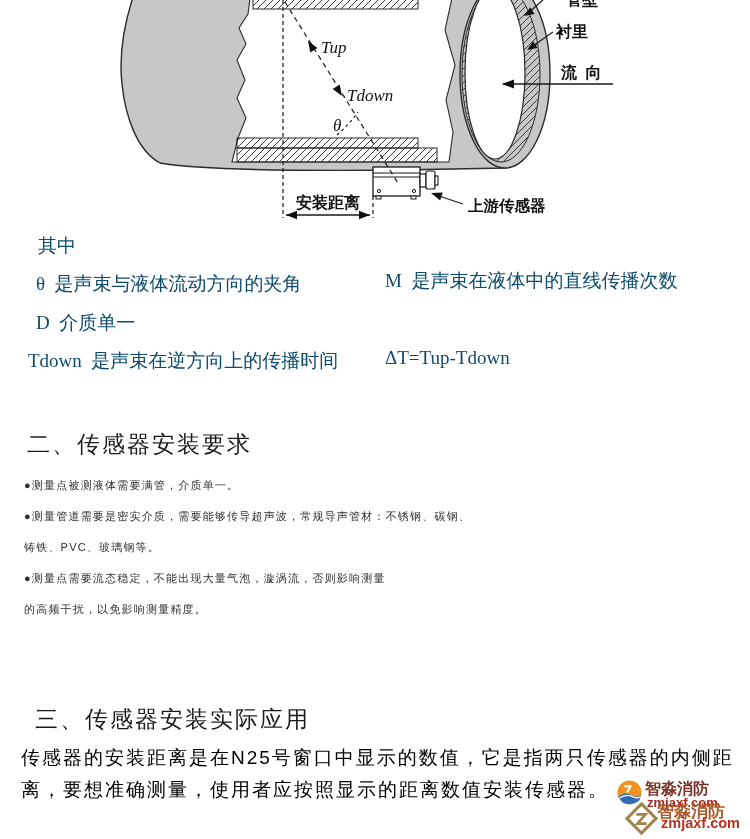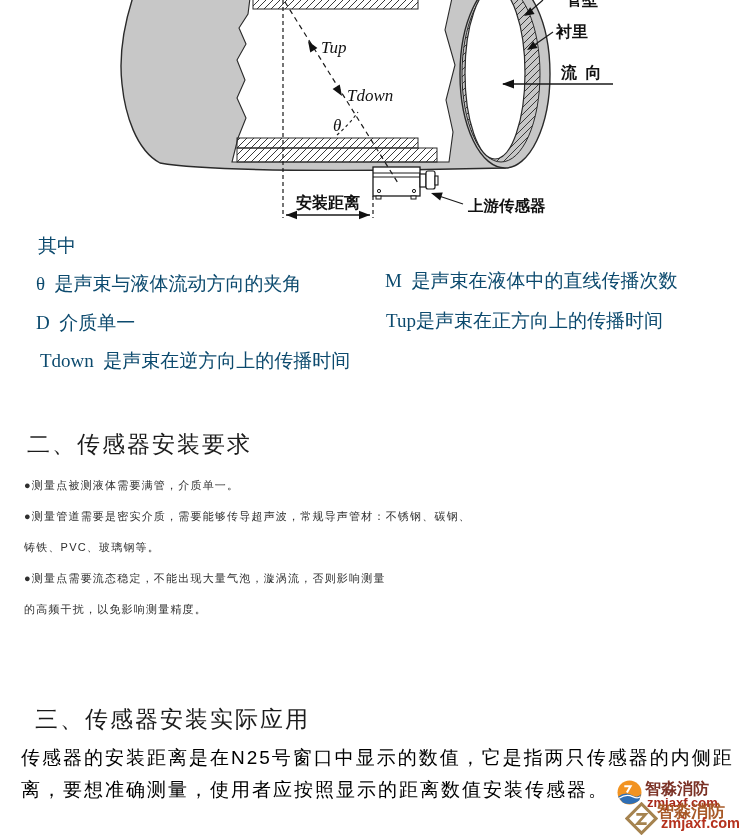--- a/index.html
+++ b/index.html
@@ -83,23 +83,23 @@
     <text class="dlabel" x="296" y="208" font-size="16">安装距离</text>
     <text class="dlabel" x="468" y="211" font-size="15.5">上游传感器</text>
     <text class="dlabel" x="556" y="37" font-size="16">衬里</text>
     <text class="dlabel" x="561" y="78" font-size="16" letter-spacing="2">流 向</text>
     <text class="dlabel" x="566" y="5" font-size="16">管壁</text>
   </svg>
 
   <div class="abs serif" style="left:38px;top:233px">其中</div>
   <div class="abs serif" style="left:36px;top:271px">θ  是声束与液体流动方向的夹角</div>
   <div class="abs serif" style="left:36px;top:310px">D  介质单一</div>
-  <div class="abs serif" style="left:40px;top:348px">Tdown  是声束在逆方向上的传播时间</div>
+  <div class="abs serif" style="left:28px;top:348px">Tdown  是声束在逆方向上的传播时间</div>
   <div class="abs serif" style="left:385px;top:268px">M  是声束在液体中的直线传播次数</div>
-  <div class="abs serif" style="left:386px;top:308px">Tup是声束在正方向上的传播时间</div>
+  <div class="abs serif" style="left:385px;top:347px">ΔT=Tup-Tdown</div>
 
   <div class="abs heading" style="left:27px;top:429px">二、传感器安装要求</div>
 
   <div class="abs bullets">
     <div>●测量点被测液体需要满管，介质单一。</div>
     <div>●测量管道需要是密实介质，需要能够传导超声波，常规导声管材：不锈钢、碳钢、</div>
     <div>铸铁、PVC、玻璃钢等。</div>
     <div>●测量点需要流态稳定，不能出现大量气泡，漩涡流，否则影响测量</div>
     <div>的高频干扰，以免影响测量精度。</div>
   </div>

